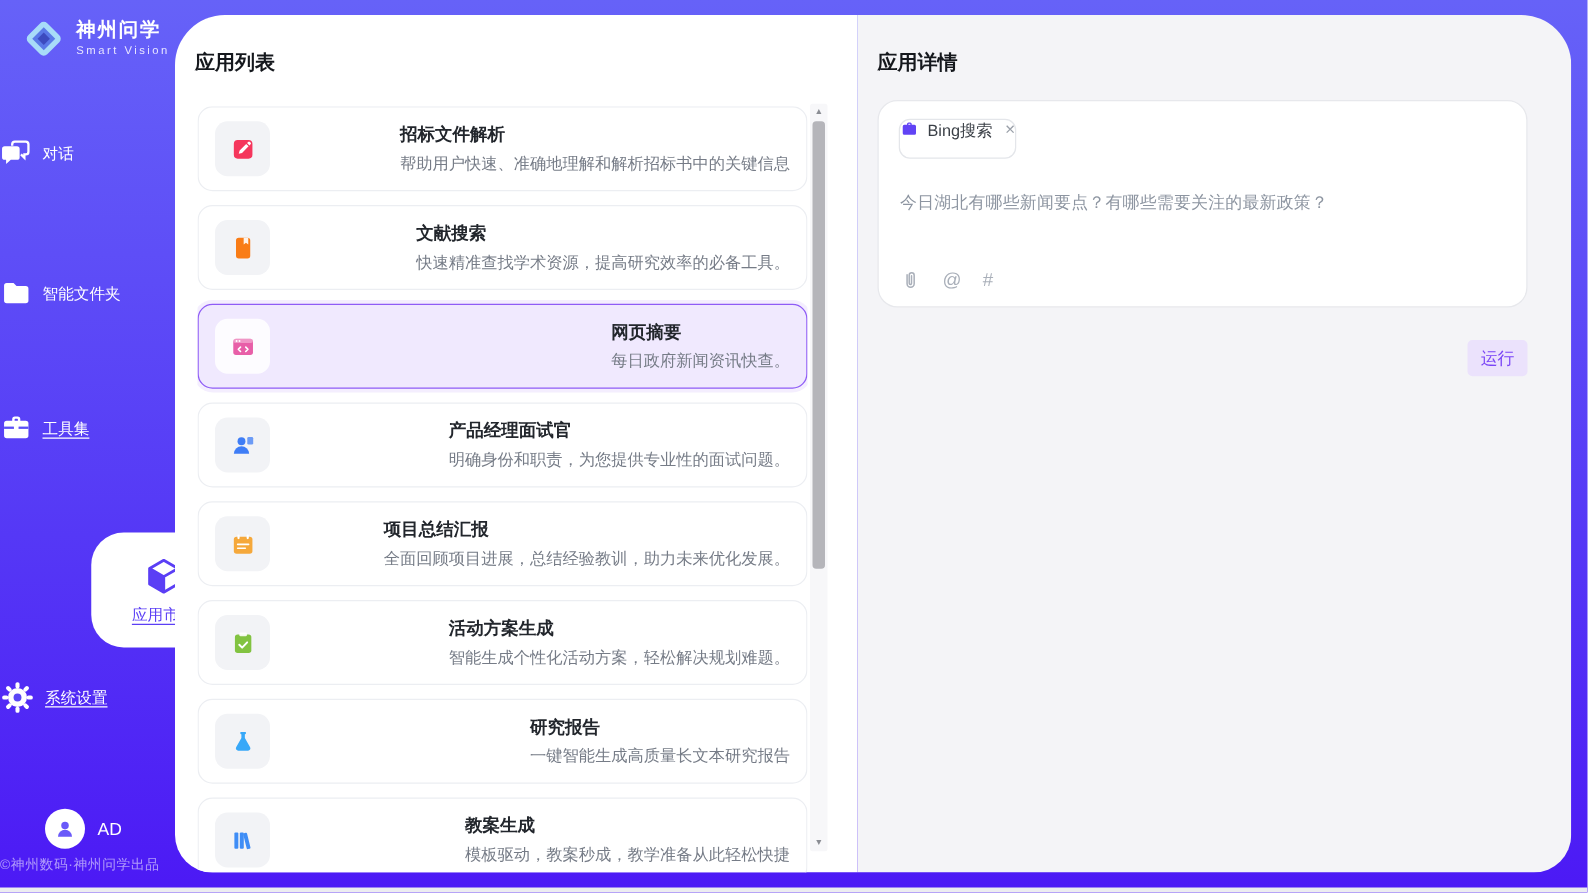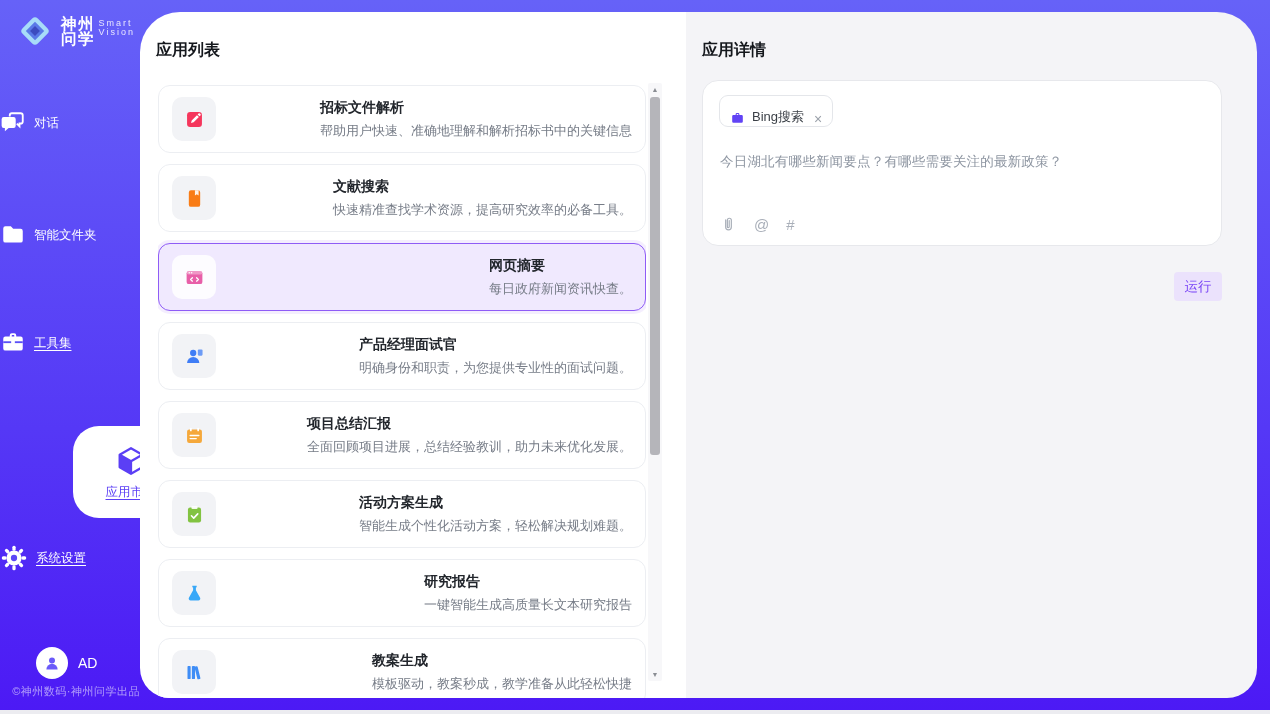--- a/index.html
+++ b/index.html
@@ -5,41 +5,41 @@
   html,body{margin:0;padding:0;}
   body{
     width:1270px;height:714px;overflow:hidden;position:relative;
     background:linear-gradient(180deg,#6662f8 0%,#5538f6 60%,#4c19f5 100%);
     font-family:"Liberation Sans","DejaVu Sans",sans-serif;
     -webkit-font-smoothing:antialiased;
   }
   
   .sidebar{position:absolute;left:0;top:0;width:140px;height:714px;}
   .logo{position:absolute;left:16px;top:12px;display:flex;align-items:center;gap:7px;}
-  .logo-text{display:flex;flex-direction:row;line-height:1;}
+  .logo-text{display:flex;flex-direction:column;line-height:1;}
   .logo-name{font-size:15.5px;font-weight:700;color:#fff;letter-spacing:1.5px;}
   .logo-sub{font-size:9px;color:#e8e6ff;letter-spacing:2px;margin-top:3px;}
   .nav-item{position:absolute;left:0;width:140px;display:flex;align-items:center;gap:8px;color:#fff;cursor:pointer;}
   .nav-item .nav-label{font-size:12.5px;color:#fff;}
   .nav-label.u{text-decoration:underline;text-underline-offset:3px;}
   .nav-chat{top:110px;} .nav-folder{top:222px;} .nav-tools{top:330px;} .nav-settings{top:544px;}
   .nav-bubble{
     position:absolute;left:25px;top:426px;width:115px;height:92px;background:#fff;
     border-radius:26px 0 0 26px;display:flex;flex-direction:column;align-items:center;
     justify-content:center;gap:6px;color:#5b3ff5;cursor:pointer;margin-left:48px;
   }
   .nav-bubble::before{content:"";position:absolute;top:-26px;right:0;width:26px;height:26px;
     background:radial-gradient(circle at 0 0,rgba(255,255,255,0) 25.5px,#fff 26px);}
   .nav-bubble::after{content:"";position:absolute;bottom:-26px;right:0;width:26px;height:26px;
     background:radial-gradient(circle at 0 100%,rgba(255,255,255,0) 25.5px,#fff 26px);}
   .bubble-label{font-size:12.5px;color:#5b3ff5;text-decoration:underline;text-underline-offset:3px;}
   .user-row{position:absolute;left:36px;top:647px;display:flex;align-items:center;gap:10px;cursor:pointer;}
   .avatar{width:32px;height:32px;border-radius:50%;background:#fff;display:flex;align-items:center;justify-content:center;color:#6a5af9;}
   .user-name{color:#fff;font-size:14px;}
-  .side-footer{position:absolute;left:0;top:684px;width:140px;text-align:right;font-size:11px;color:rgba(255,255,255,.55);letter-spacing:.5px;white-space:nowrap;}
+  .side-footer{position:absolute;left:0;top:684px;width:140px;text-align:left;font-size:11px;color:rgba(255,255,255,.55);letter-spacing:.5px;white-space:nowrap;}
   
   .content{position:absolute;left:140px;top:12px;width:1117px;height:686px;display:flex;
     border-radius:40px 40px 30px 30px;overflow:hidden;}
   .panel-list{width:546px;flex:none;background:#ffffff;position:relative;}
   .panel-detail{flex:1;background:#f4f4f7;position:relative;}
   .panel-title{position:absolute;left:16px;top:28px;font-size:16px;font-weight:700;color:#15181d;}
   
   .card-list{position:absolute;left:18px;top:73px;width:488px;bottom:0;overflow:hidden;}
   .card{box-sizing:border-box;height:68px;border:1px solid #eceef2;border-radius:12px;background:#fff;
     margin-bottom:11px;display:flex;align-items:center;padding:0 13px;gap:14px;cursor:pointer;justify-content:space-between;}
@@ -50,22 +50,22 @@
   .card-title{font-size:14px;font-weight:700;color:#22262c;}
   .card-desc{font-size:13px;color:#767c87;white-space:nowrap;}
   
   .scrollbar{position:absolute;left:508px;top:71px;width:14px;height:598px;background:#f7f7f9;border-radius:2px;}
   .sb-arrow{position:absolute;left:0;width:14px;text-align:center;font-size:7px;color:#8a8d93;cursor:pointer;}
   .sb-up{top:3px;} .sb-down{bottom:3px;}
   .sb-thumb{position:absolute;left:2px;top:14px;width:10px;height:358px;background:#b5b5ba;border-radius:3px;cursor:grab;}
   
   .detail-card{position:absolute;left:16px;top:68px;width:520px;height:166px;box-sizing:border-box;
     background:#fff;border:1px solid #e7e8ec;border-radius:16px;cursor:text;}
-  .chip{position:absolute;left:16px;top:14px;height:32px;box-sizing:border-box;display:inline-flex;align-items:flex-end;gap:7px;
-    padding:0 10px;border:1px solid #e4e6ea;border-radius:9px;background:#fff;cursor:pointer;}
+  .chip{position:absolute;left:16px;top:14px;height:32px;box-sizing:border-box;display:inline-flex;align-items:flex-start;gap:7px;
+    padding:0 0;border:1px solid #e4e6ea;border-radius:9px;background:#fff;cursor:pointer;}
   .chip-label{font-size:13px;color:#3a3f46;}
   .chip-close{font-size:14px;color:#9aa0a9;margin-left:3px;line-height:1;cursor:pointer;}
   .query{position:absolute;left:17px;top:72px;right:16px;font-size:13.5px;color:#8d95a1;letter-spacing:.2px;}
   .composer-icons{position:absolute;left:17px;bottom:12px;display:flex;gap:17px;align-items:center;color:#a9afb9;}
   .composer-glyph{font-size:15px;line-height:1;cursor:pointer;}
   .run-btn{position:absolute;left:488px;top:260px;width:48px;height:29px;background:#ebe2fc;color:#7a45f6;
     font-size:13.5px;border-radius:4px;display:flex;align-items:center;justify-content:center;cursor:pointer;}
   .bottom-strip{position:absolute;left:0;bottom:0;width:1270px;height:4px;background:#ececf0;}
   svg{display:block;}
 </style>

